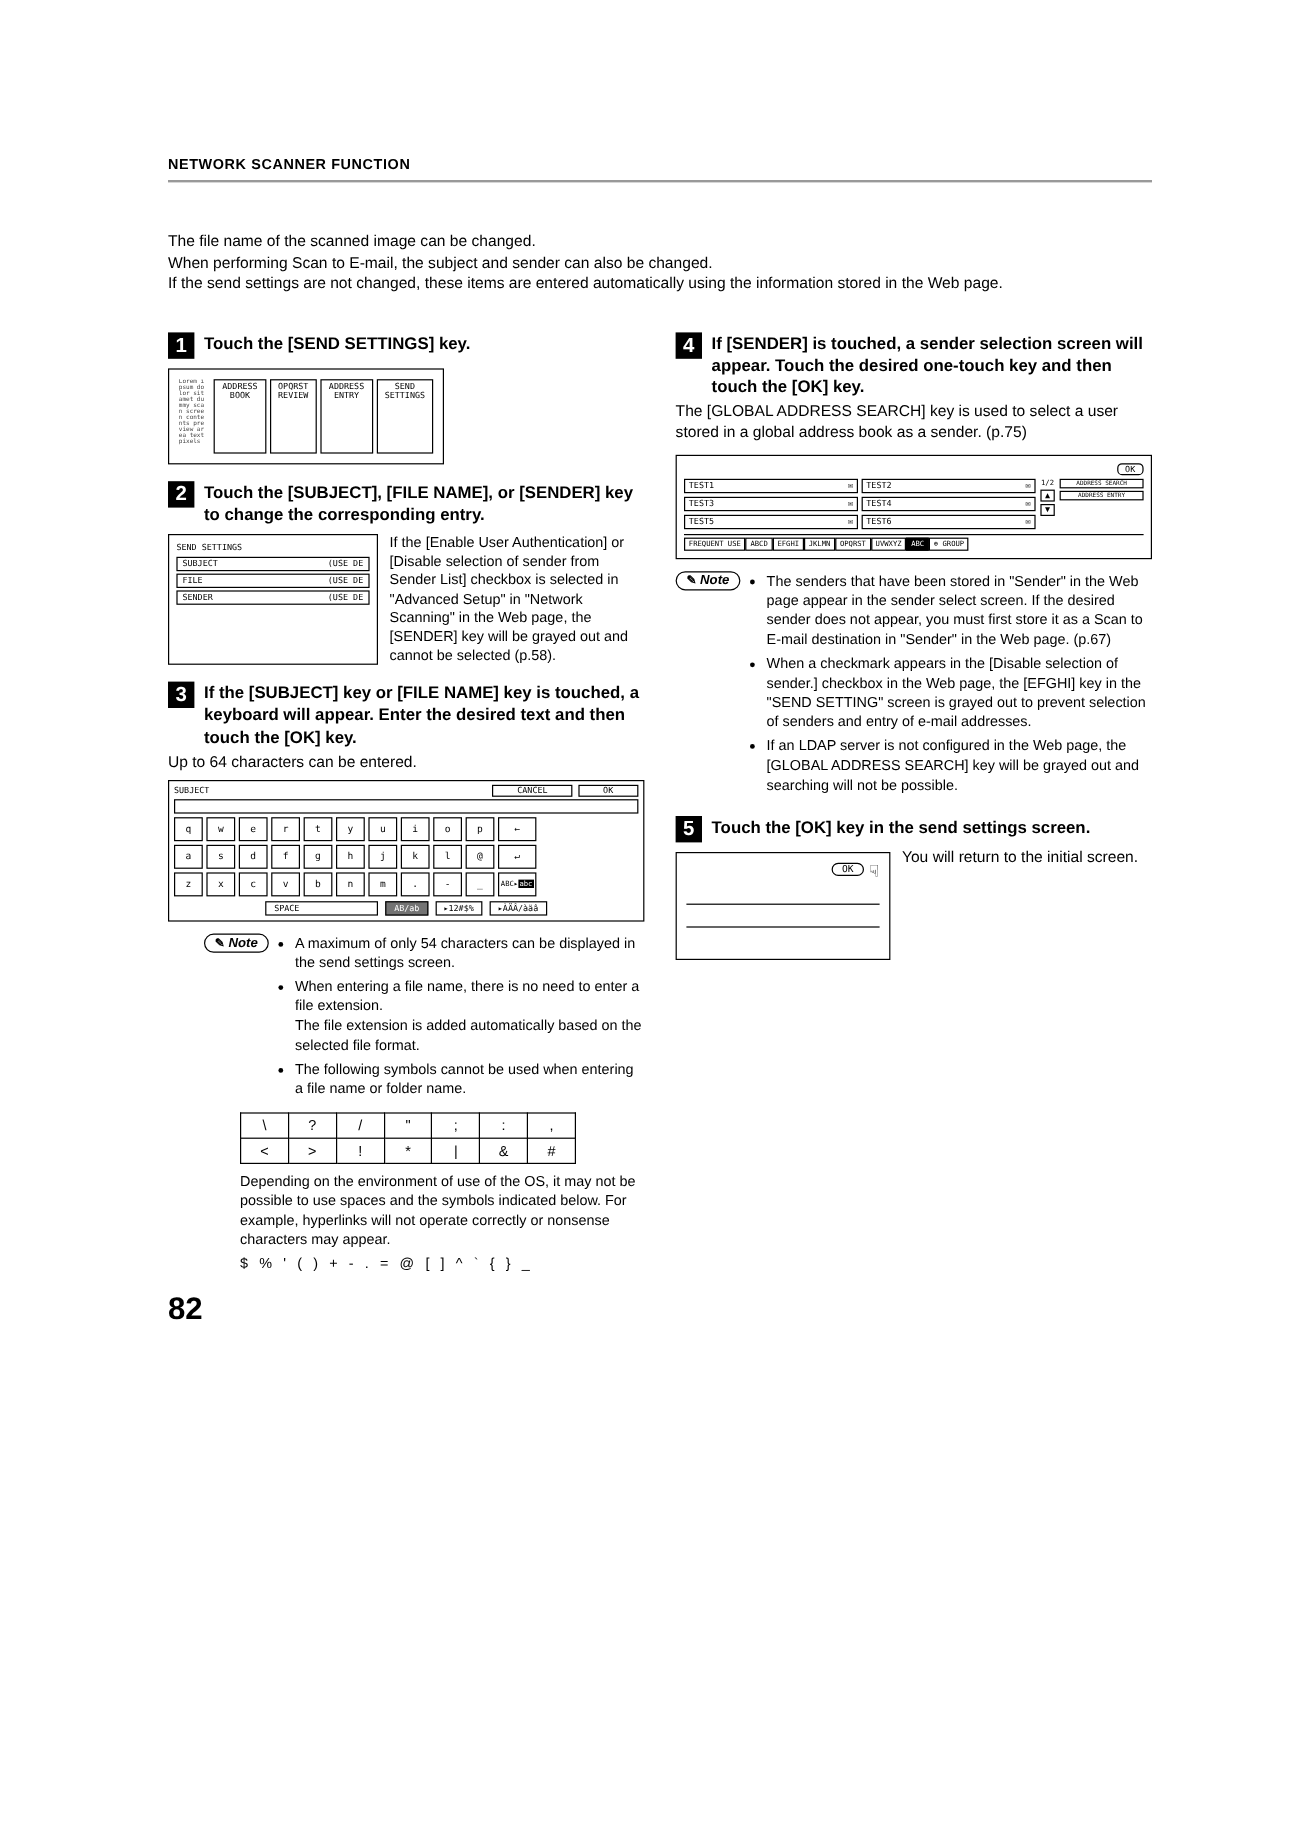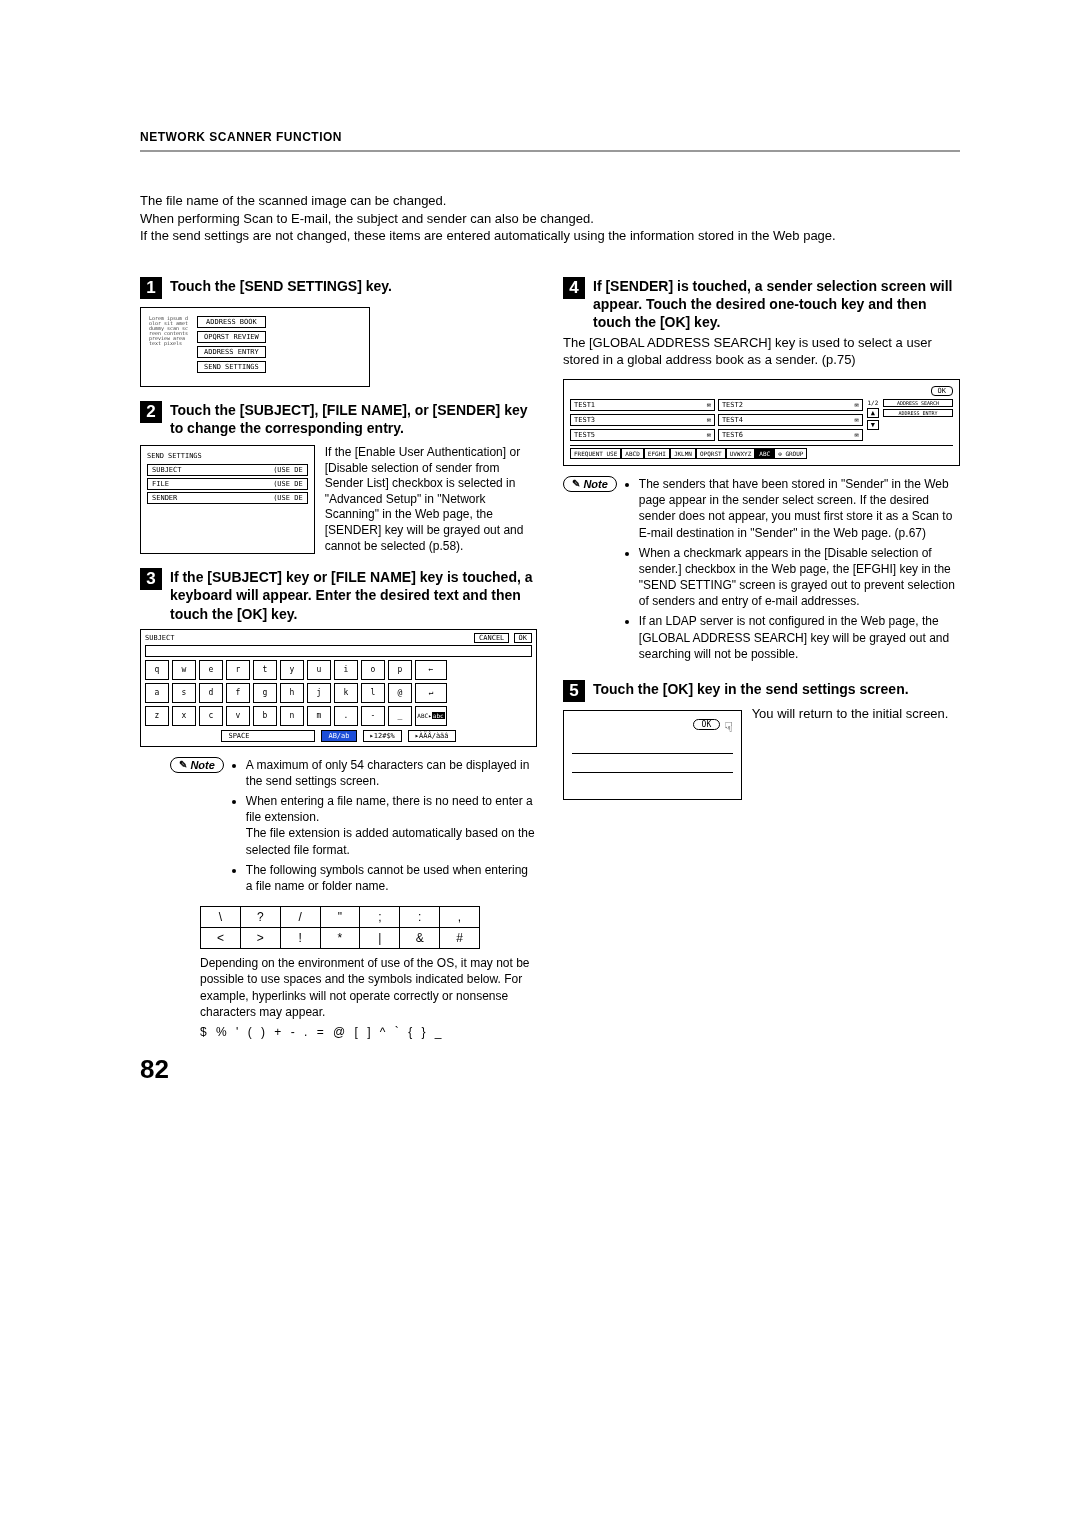--- a/index.html
+++ b/index.html
@@ -85,21 +85,21 @@
   .fig1-screen-left {
     width:40px;
     font-size:5px;
     line-height:1;
     word-break: break-all;
     overflow:hidden;
     color:#444;
   }
   .fig1-menu {
     display:flex;
-    flex-direction:column;
+    flex-direction:row;
     gap:3px;
   }
   .fig1-btn {
     border:1px solid #000;
     padding:1px 6px;
     font-size:7px;
     text-align:center;
   }
   .step2-body {
     display: flex;
@@ -133,21 +133,21 @@
     width:100%;
     box-sizing:border-box;
   }
   .kb-top {
     display:flex;
     justify-content:space-between;
     font-size:7px;
     font-family:monospace;
     margin-bottom:3px;
   }
-  .kb-small-box { border:1px solid #000; padding:0 4px;}
+  .kb-small-box { border:1px solid #000; padding:0 20px;}
   .kb-row { display:flex; gap:3px; margin:3px 0;}
   .kb-key {
     border:1px solid #000;
     width:22px;
     height:18px;
     font-size:8px;
     font-family:monospace;
     display:flex;
     align-items:center;
     justify-content:center;
@@ -310,20 +310,21 @@
           </div>
           <div class="step2-text">If the [Enable User Authentication] or [Disable selection of sender from Sender List] checkbox is selected in "Advanced Setup" in "Network Scanning" in the Web page, the [SENDER] key will be grayed out and cannot be selected (p.58).</div>
         </div>
       </div>
 
       <div class="step">
         <div class="step-head">
           <div class="step-num">3</div>
           <div class="step-title">If the [SUBJECT] key or [FILE NAME] key is touched, a keyboard will appear. Enter the desired text and then touch the [OK] key.</div>
         </div>
+        <div class="body-text">Up to 64 characters can be entered.</div>
 
         <div class="keyboard-fig">
           <div class="kb-top">
             <span>SUBJECT</span>
             <span>
               <span class="kb-small-box">CANCEL</span>
               <span class="kb-small-box">OK</span>
             </span>
           </div>
           <div style="border:1px solid #000; height:10px; margin:2px 0;"></div>
@@ -361,21 +362,21 @@
             <div class="kb-key">b</div>
             <div class="kb-key">n</div>
             <div class="kb-key">m</div>
             <div class="kb-key">.</div>
             <div class="kb-key">-</div>
             <div class="kb-key">_</div>
             <div class="kb-key" style="width:30px;font-size:6px;"><span>ABC</span>▸<span style="background:#000;color:#fff;padding:0 1px">abc</span></div>
           </div>
           <div class="kb-bottom">
             <div class="kb-bottom-box" style="width:80px">SPACE</div>
-            <div class="kb-bottom-box" style="background:#1d4ed8;color:#fff"><span>AB/ab</span></div>
+            <div class="kb-bottom-box" style="background:#737373;color:#fff"><span>AB/ab</span></div>
             <div class="kb-bottom-box">▸<span>12#$%</span></div>
             <div class="kb-bottom-box">▸<span>ÀÄÂ/àäâ</span></div>
           </div>
         </div>
 
         <div class="note-block">
           <div class="note-badge">Note</div>
           <ul class="note-list">
             <li>A maximum of only 54 characters can be displayed in the send settings screen.</li>
             <li style="white-space:pre-line">When entering a file name, there is no need to enter a file extension.

